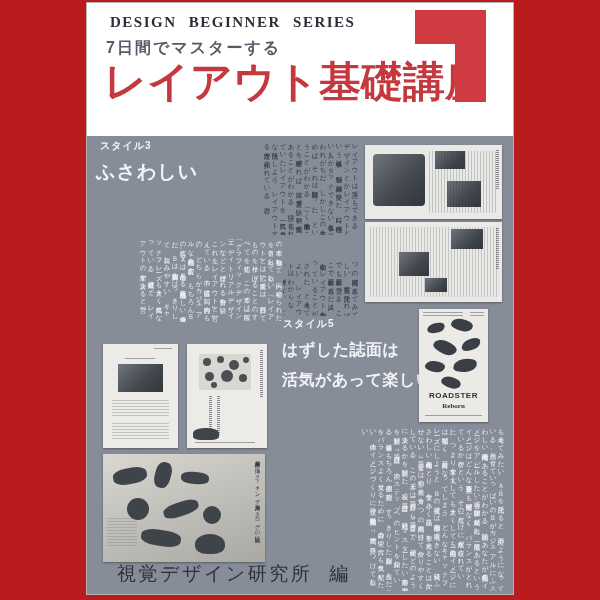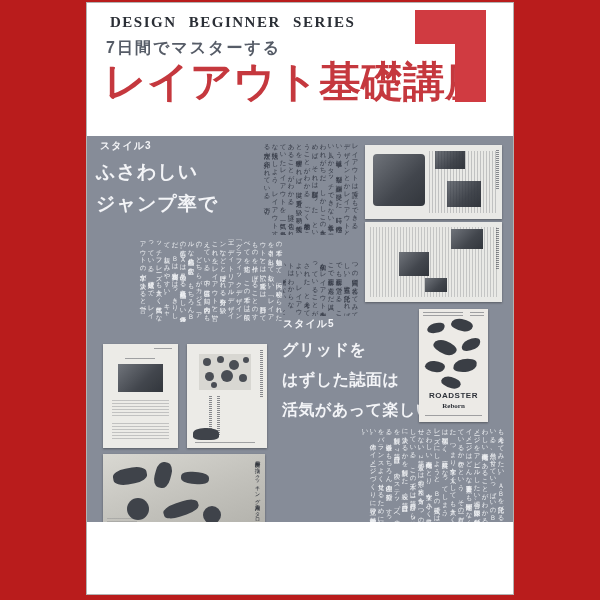--- a/index.html
+++ b/index.html
@@ -11,21 +11,21 @@
   
   .series{position:absolute;left:23px;top:11px;font-family:"Liberation Serif",serif;
           font-size:15px;font-weight:600;letter-spacing:1.5px;word-spacing:7px;color:#2b2f36;}
   .tagline{position:absolute;left:19px;top:35px;font-size:16px;font-weight:700;
            letter-spacing:2px;color:#565c67;}
   .title{position:absolute;left:17px;top:51px;font-family:"Liberation Serif",serif;
          font-size:42px;font-weight:700;letter-spacing:0px;color:#c5383e;white-space:nowrap;}
   .logo-h{position:absolute;left:328px;top:7px;width:71px;height:34px;background:#d03b41;}
   .logo-v{position:absolute;left:368px;top:7px;width:31px;height:92px;background:#d03b41;}
   
-  #panel{position:absolute;left:0px;top:133px;width:426px;height:386px;background:#868c98;overflow:hidden;}
+  #panel{position:absolute;left:0px;top:133px;width:426px;height:458px;background:#868c98;overflow:hidden;}
   .stylelabel{position:absolute;font-size:10px;font-weight:700;letter-spacing:1px;color:#f2f3f6;}
   .headline{position:absolute;font-family:"Liberation Serif",serif;font-weight:700;color:#f3f4f7;}
   .h3{left:9px;top:14px;font-size:19px;line-height:20px;letter-spacing:1px;}
   .h5{left:195px;top:193px;font-size:16px;line-height:18px;letter-spacing:0.5px;}
   .headline span{display:block;margin-top:12px;}
   
   .vt{position:absolute;writing-mode:vertical-rl;text-orientation:mixed;overflow:hidden;
       font-family:"Liberation Serif",serif;font-size:6.5px;line-height:8px;letter-spacing:0.5px;}
   .ink-dark{color:#343945;}
   .ink-lite{color:#eef0f3;}
@@ -64,21 +64,20 @@
     <div class="tagline">7日間でマスターする</div>
     <div class="title">レイアウト基礎講座</div>
     <div class="logo-h"></div>
     <div class="logo-v"></div>
 
     <div id="panel">
 
       <div class="stylelabel" style="left:13px;top:3px;">スタイル3</div>
       <div class="headline h3">
         <span>ふさわしい</span>
-        <span>ジャンプ率で</span>
       </div>
 
       <div class="vt ink-dark" style="left:128px;top:3px;width:144px;height:96px;">レイアウトは誰でもできる。デザインとかレイアウトという仕事は、特別な訓練を受けた、時に感性の鋭い人しかタッチできない仕事と思われがちだ。しかしこの本を読めば、それは誤解だった、ということがわかる。ごく基本的なことを理解すれば、実は身近で扱い易い技術であることがわかる。謎に包まれていたレイアウトを、一気に身近な技法にしよう。レイアウトする方法が紹介されている。下の2</div>
       <div class="vt ink-dark" style="left:196px;top:122px;width:76px;height:58px;">つの質問に答えてみて欲しい。素直に見比べれば誰でも正解を選べる。ここで正解を選んだ人は、潜在的なレイアウト能力を持っていることが証明された、と考えてよい。レイアウトはわからない、自信がない、と思っているのは、単に基礎知識がないため、こ</div>
       <div class="vt ink-lite" style="left:8px;top:101px;width:188px;height:85px;">の本で勉強して、内に秘められた能力を引き出して欲しい。「レイアウト」とは広い意味では、計画してものを作り上げることのすべてを指す。この本では一般に「グラフィックデザイン」「エディトリアルデザイン」などと呼ばれる分野を扱い、これを「レイアウト」と言い換えている。下の広告は同じ内容のもの。どちらがカジュアルな化粧品の広告か。もちろんＢの広告。Ａは品位ある高級化粧品らしい優雅さだ。Ｂは人物写真がはっきりして、親しみやすい。キャッチフレーズも大きく元気になっている。様式選びで、レイアウトの文字が決まると言べ</div>
 
       <div class="thumb" style="left:278px;top:9px;width:137px;height:74px;">
         <div class="ph" style="left:8px;top:9px;width:52px;height:52px;border-radius:4px;"></div>
         <div class="ph" style="left:70px;top:6px;width:30px;height:18px;"></div>
         <div class="ph" style="left:82px;top:36px;width:34px;height:26px;"></div>
@@ -88,21 +87,20 @@
       <div class="thumb" style="left:278px;top:86px;width:137px;height:80px;">
         <div class="tx-v" style="left:5px;top:5px;width:127px;height:70px;opacity:.45;"></div>
         <div class="ph" style="left:86px;top:7px;width:32px;height:20px;"></div>
         <div class="ph" style="left:34px;top:30px;width:30px;height:24px;"></div>
         <div class="ph" style="left:60px;top:56px;width:22px;height:14px;"></div>
         <div class="cap" style="right:3px;top:6px;height:42px;"></div>
       </div>
 
       <div class="stylelabel" style="left:196px;top:181px;">スタイル5</div>
       <div class="headline h5">
-        <span>グリッドを</span>
         <span>はずした誌面は</span>
         <span>活気があって楽しい</span>
       </div>
 
       <div class="thumb" style="left:332px;top:173px;width:69px;height:113px;background:#eceae6;">
         <div class="tx-h" style="left:4px;top:3px;width:40px;height:4px;"></div>
         <div class="tx-h" style="right:4px;top:3px;width:14px;height:4px;"></div>
         <div class="car" style="left:8px;top:14px;width:18px;height:10px;transform:rotate(-15deg);"></div>
         <div class="car" style="left:32px;top:10px;width:22px;height:12px;transform:rotate(10deg);"></div>
         <div class="car" style="left:14px;top:32px;width:24px;height:13px;transform:rotate(20deg);"></div>

